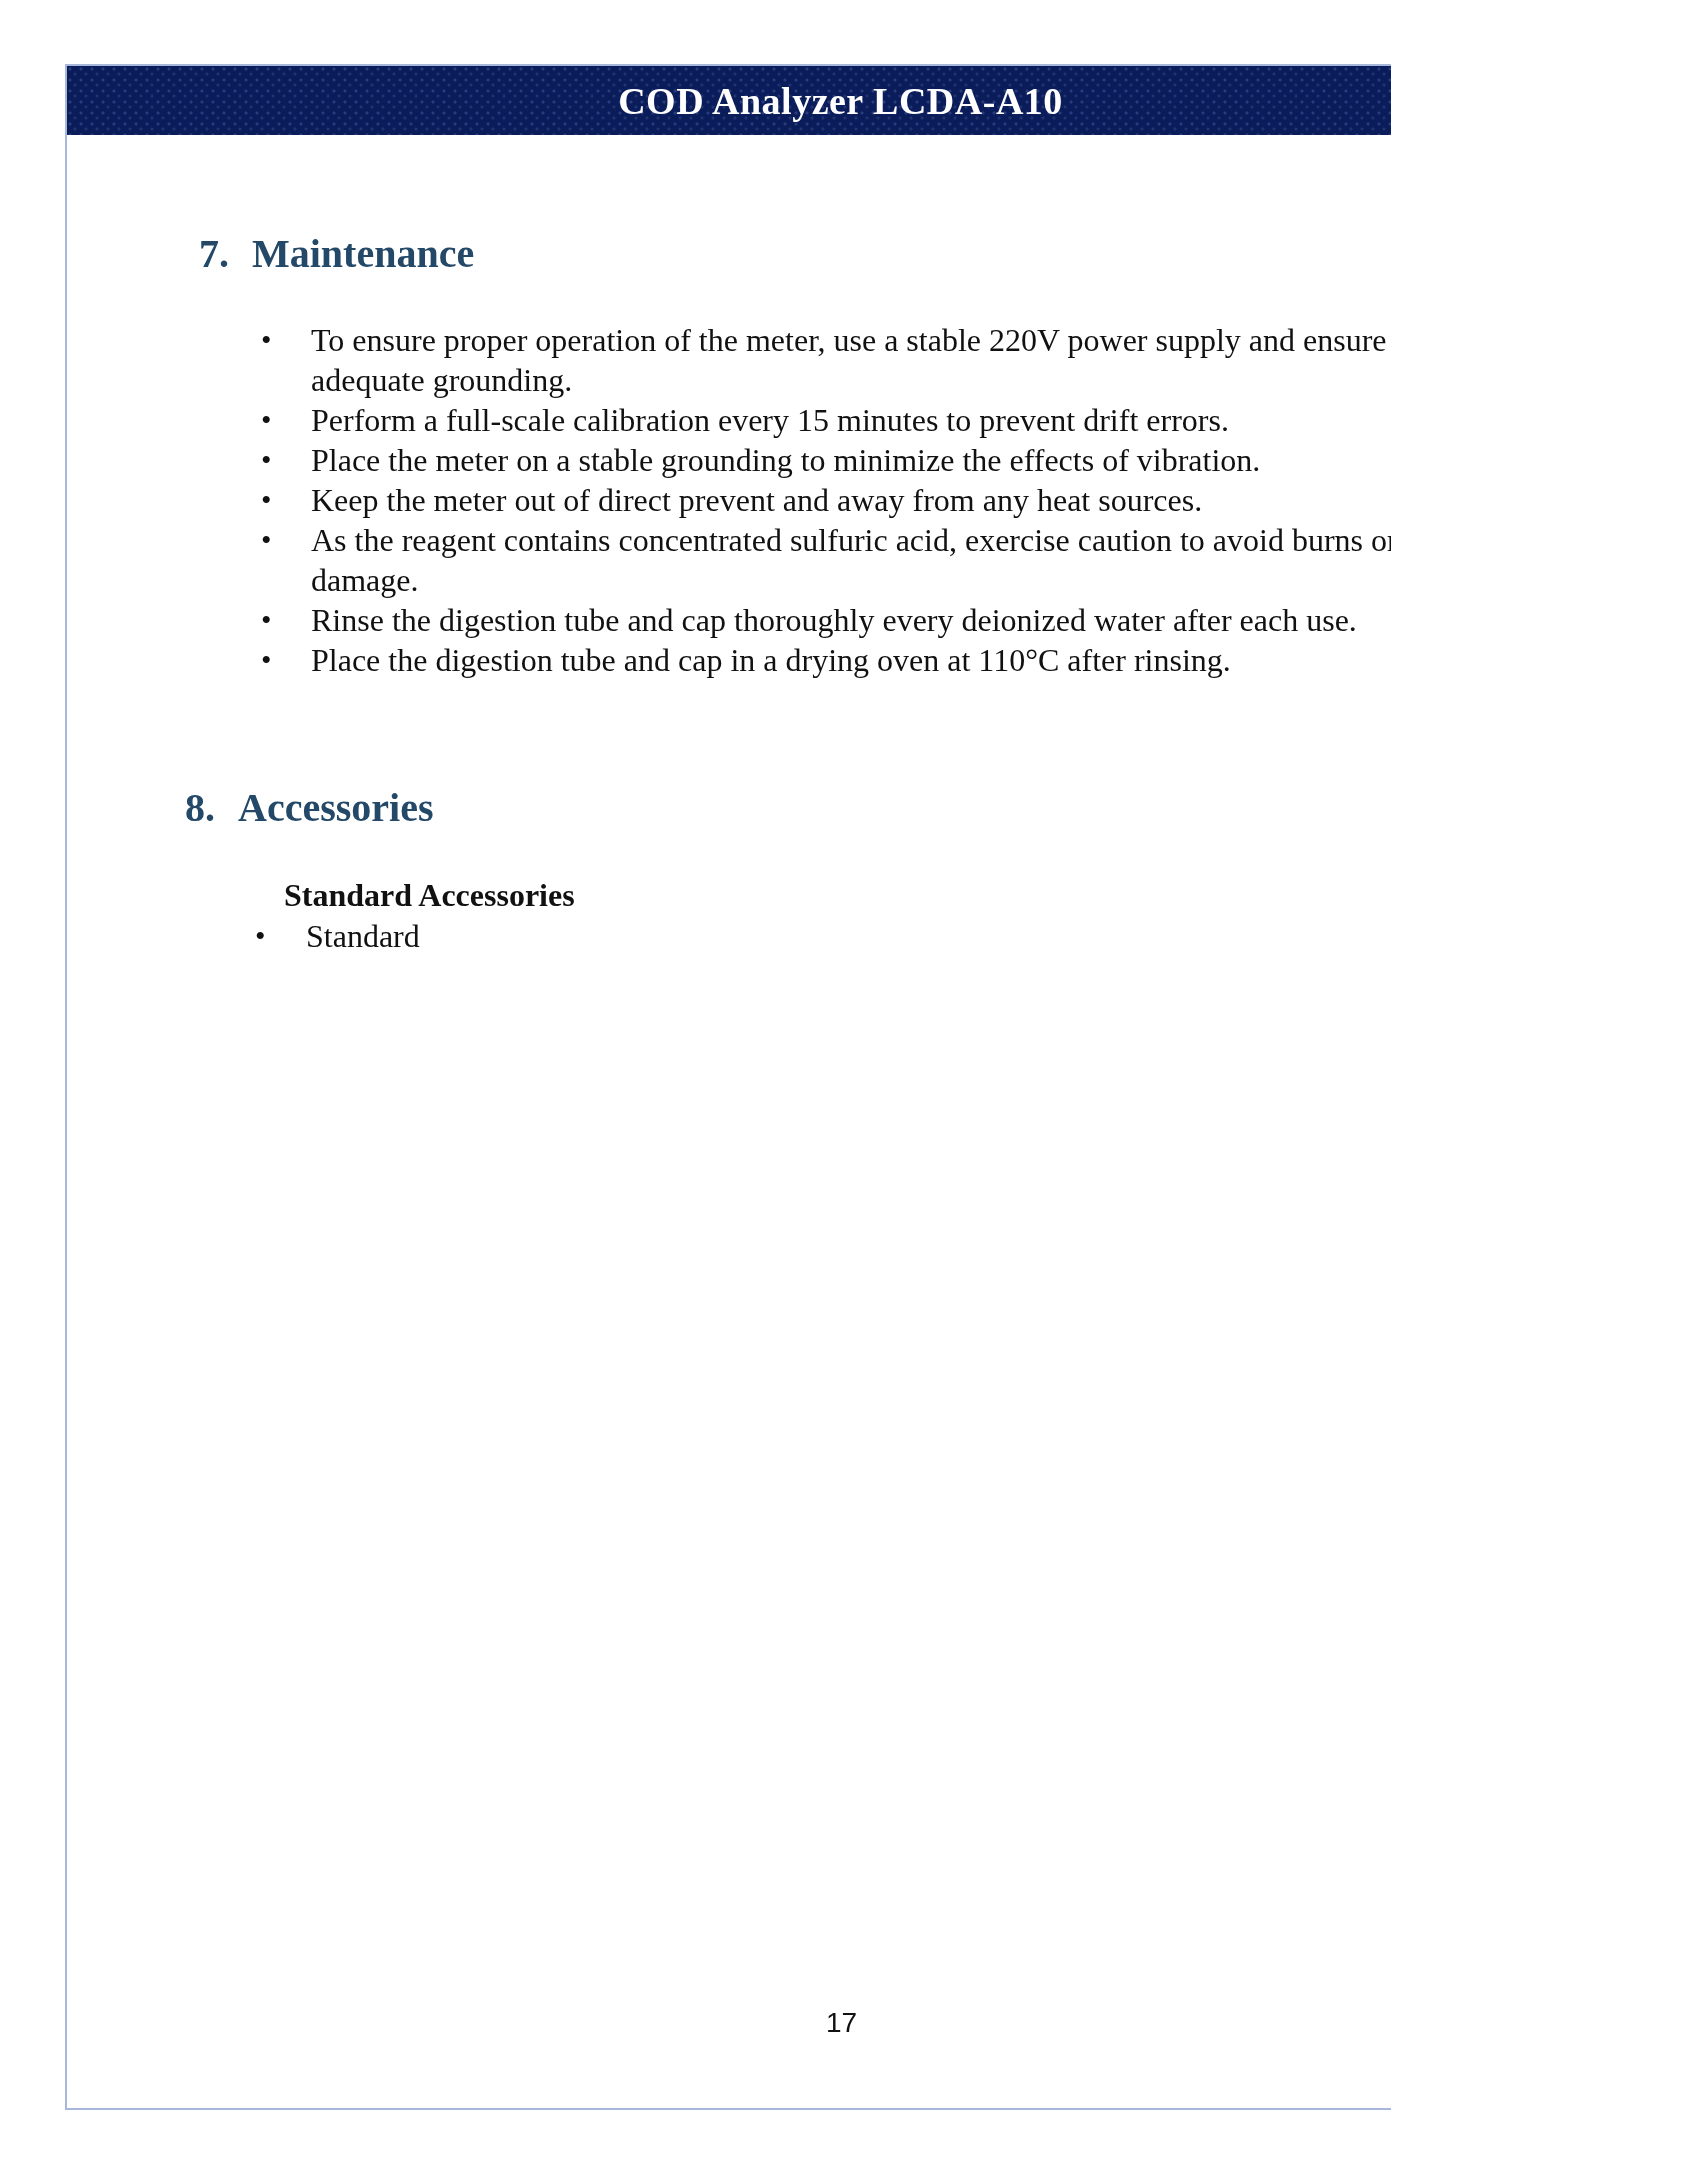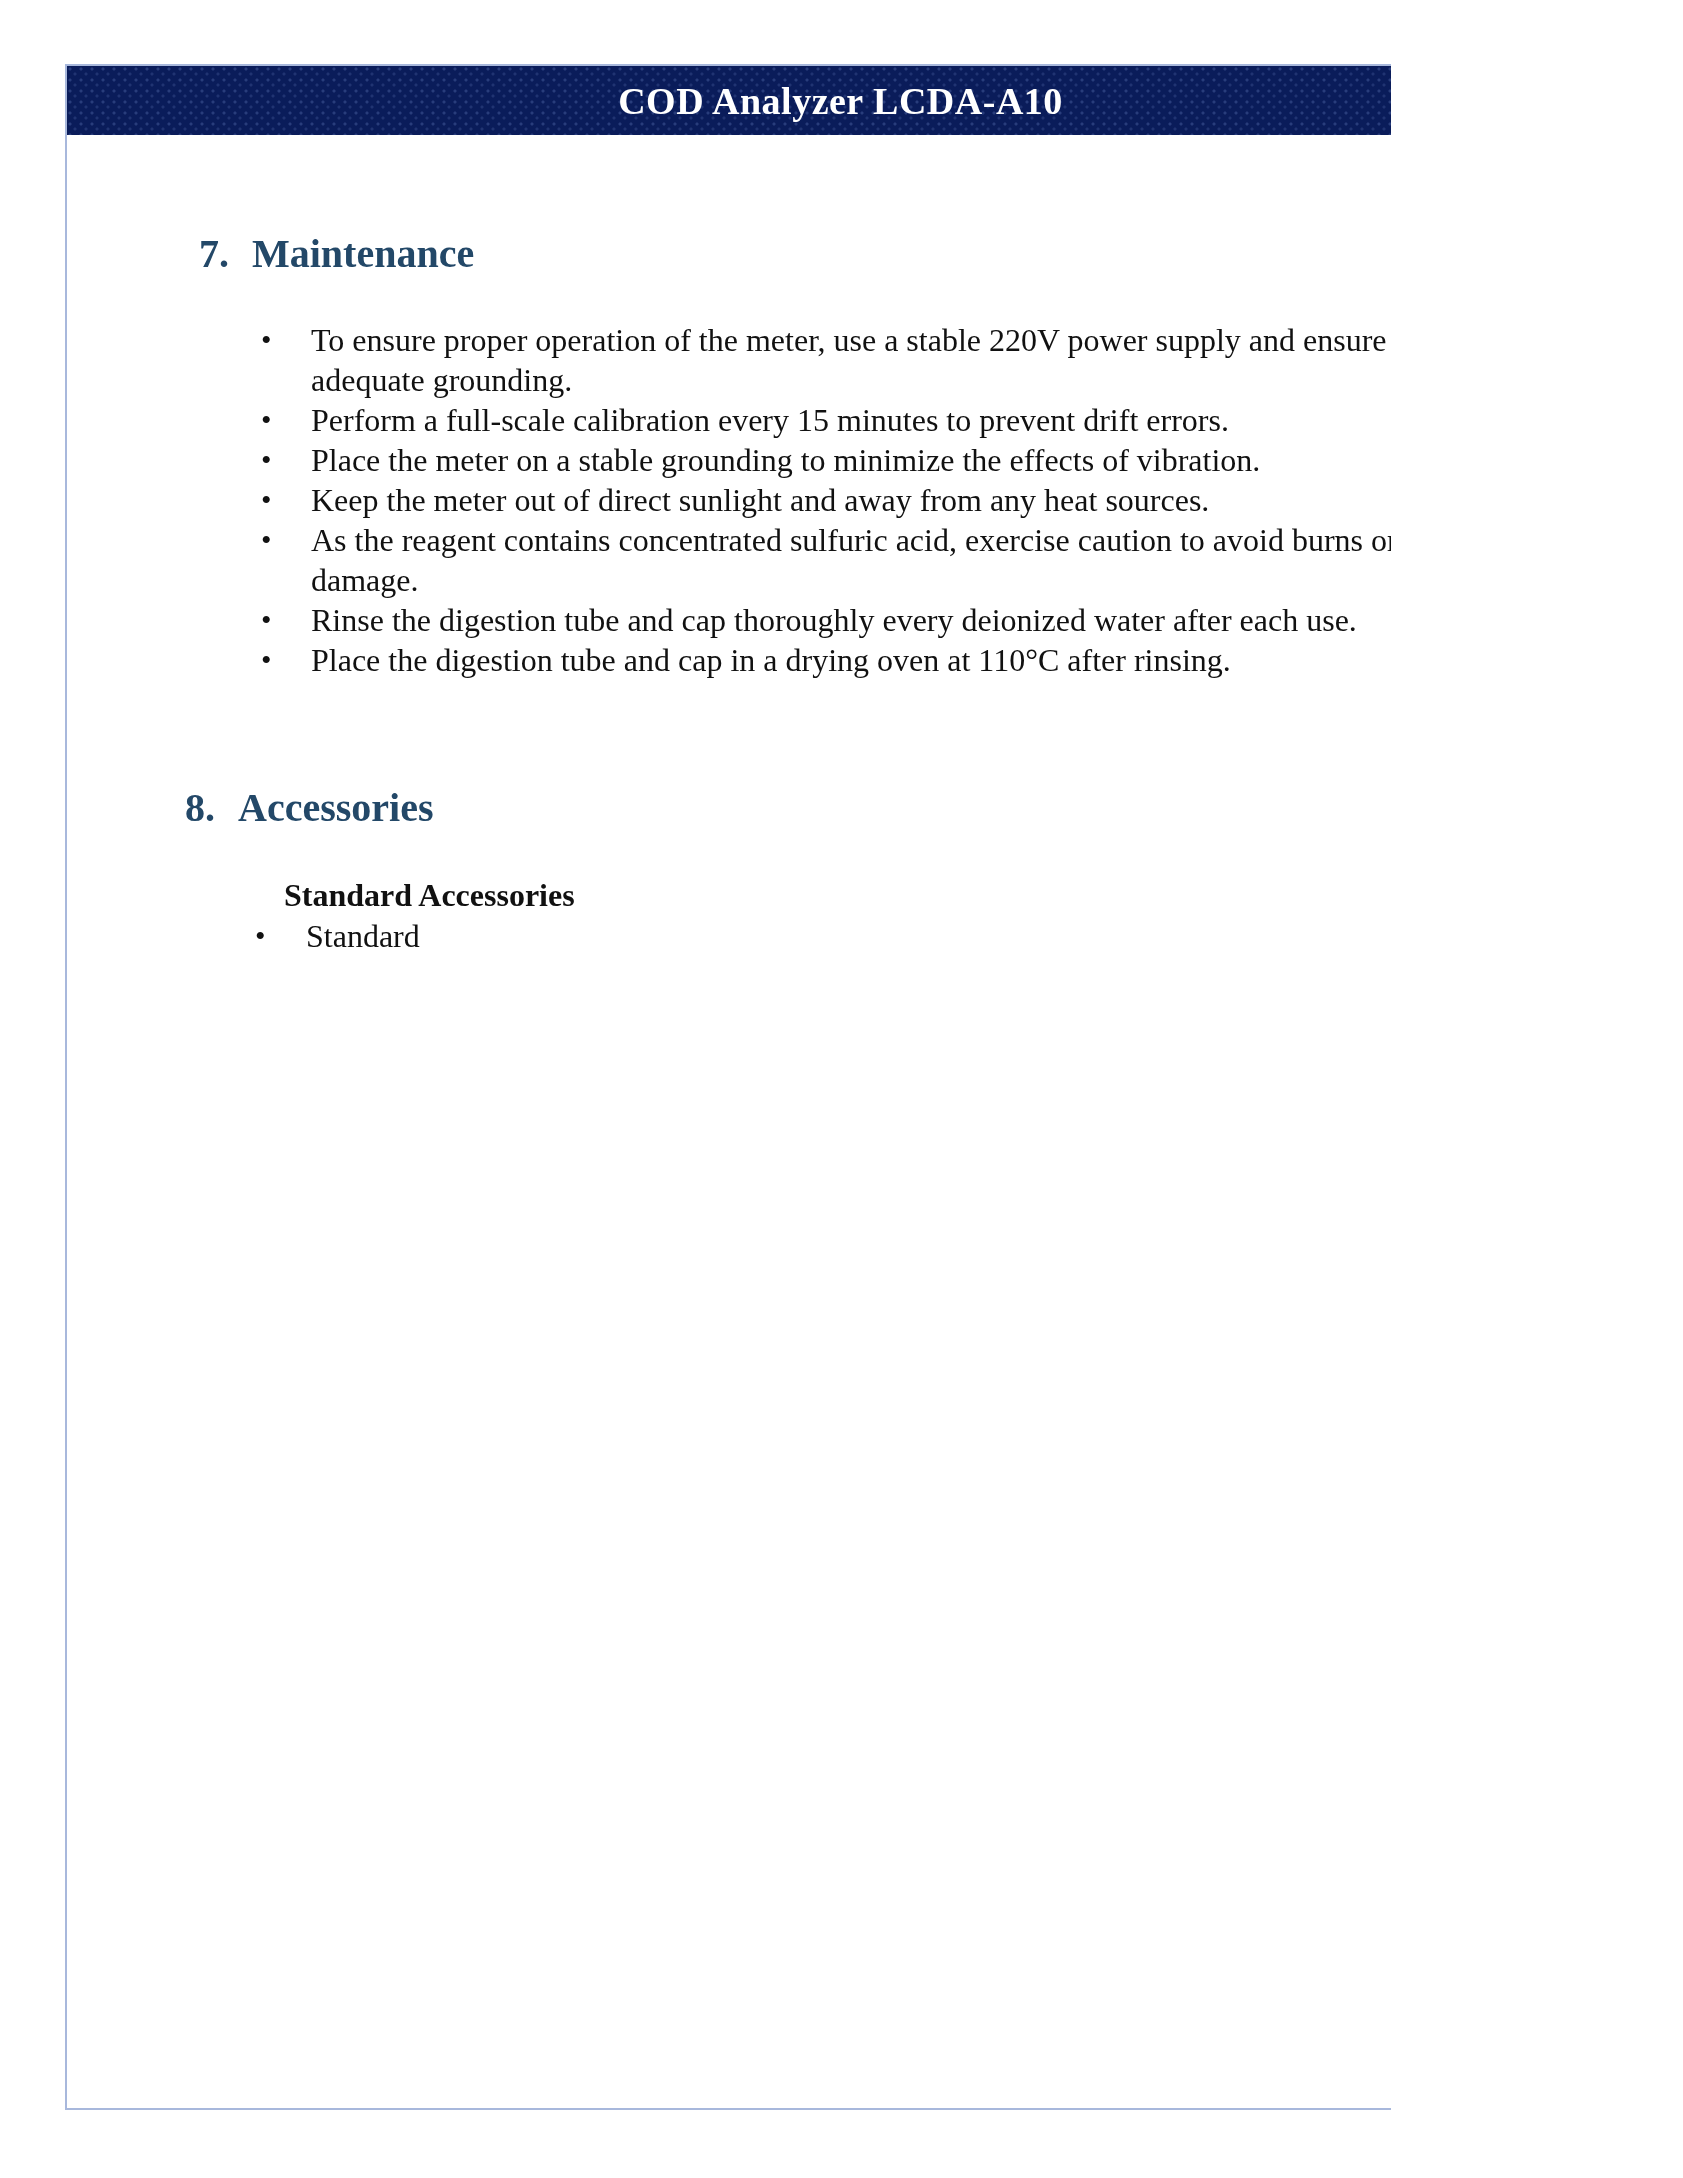--- a/index.html
+++ b/index.html
@@ -133,21 +133,21 @@
     <li>
       <span class="bullet-marker">•</span>
       <span class="li-text">Perform a full-scale calibration every 15 minutes to prevent drift errors.</span>
     </li>
     <li>
       <span class="bullet-marker">•</span>
       <span class="li-text">Place the meter on a stable grounding to minimize the effects of vibration.</span>
     </li>
     <li>
       <span class="bullet-marker">•</span>
-      <span class="li-text">Keep the meter out of direct sunlight and away from any heat sources.</span>
+      <span class="li-text">Keep the meter out of direct prevent and away from any heat sources.</span>
     </li>
     <li>
       <span class="bullet-marker">•</span>
       <span class="li-text">As the reagent contains concentrated sulfuric acid, exercise caution to avoid burns or<br>damage.</span>
     </li>
     <li>
       <span class="bullet-marker">•</span>
       <span class="li-text">Rinse the digestion tube and cap thoroughly every deionized water after each use.</span>
     </li>
     <li>
@@ -162,15 +162,16 @@
 
   <div class="subheading">Standard Accessories</div>
 
   <ul class="bullet-list" id="accessories-list">
     <li>
       <span class="bullet-marker">•</span>
       <span class="li-text">Standard</span>
     </li>
   </ul>
 
+  <div class="footer-page-number">17</div>
 
 </div>
 
 
 </body></html>

